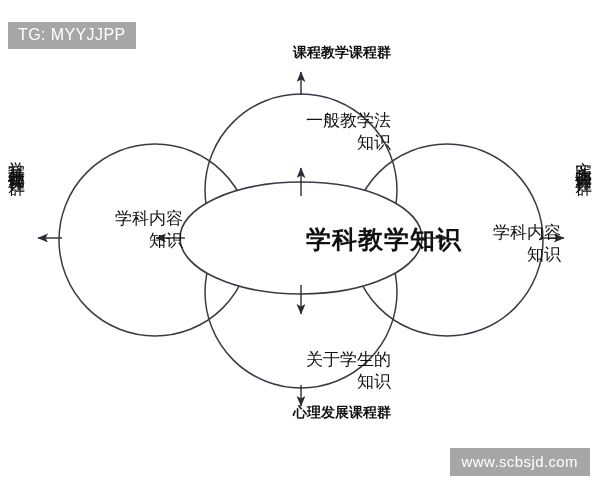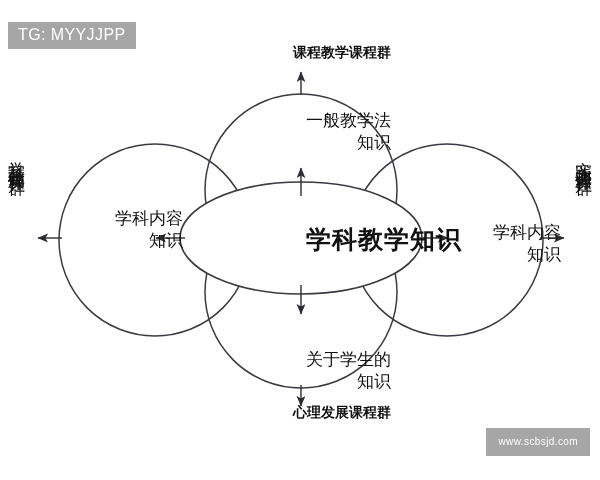--- a/index.html
+++ b/index.html
@@ -37,23 +37,23 @@
   }
   #watermark-topleft {
     left: 8px;
     top: 8px;
     padding: 4px 10px 5px 10px;
     font-size: 16px;
     line-height: 18px;
   }
   #watermark-bottomright {
     right: 10px;
-    bottom: 24px;
+    bottom: 4px;
     padding: 5px 12px 6px 12px;
-    font-size: 10px;
+    font-size: 15px;
     line-height: 17px;
   }
 
   
   .node-label {
     position: absolute;
     text-align: right;
     color: #111111;
     line-height: 1.28;
     white-space: pre-line;

